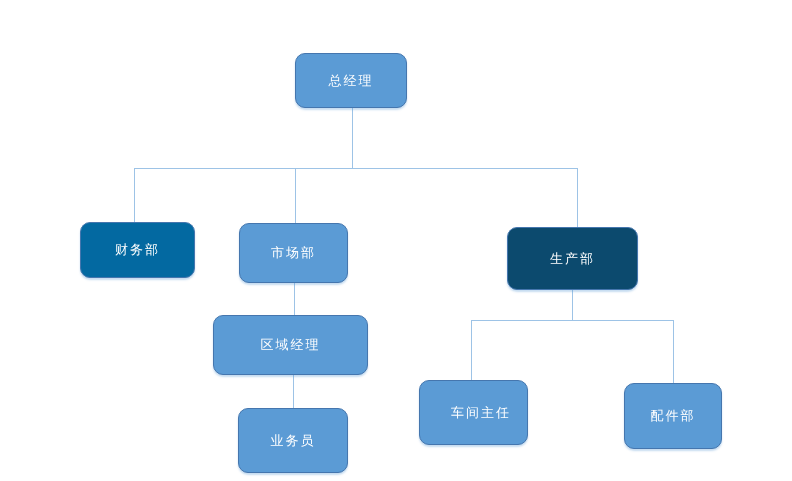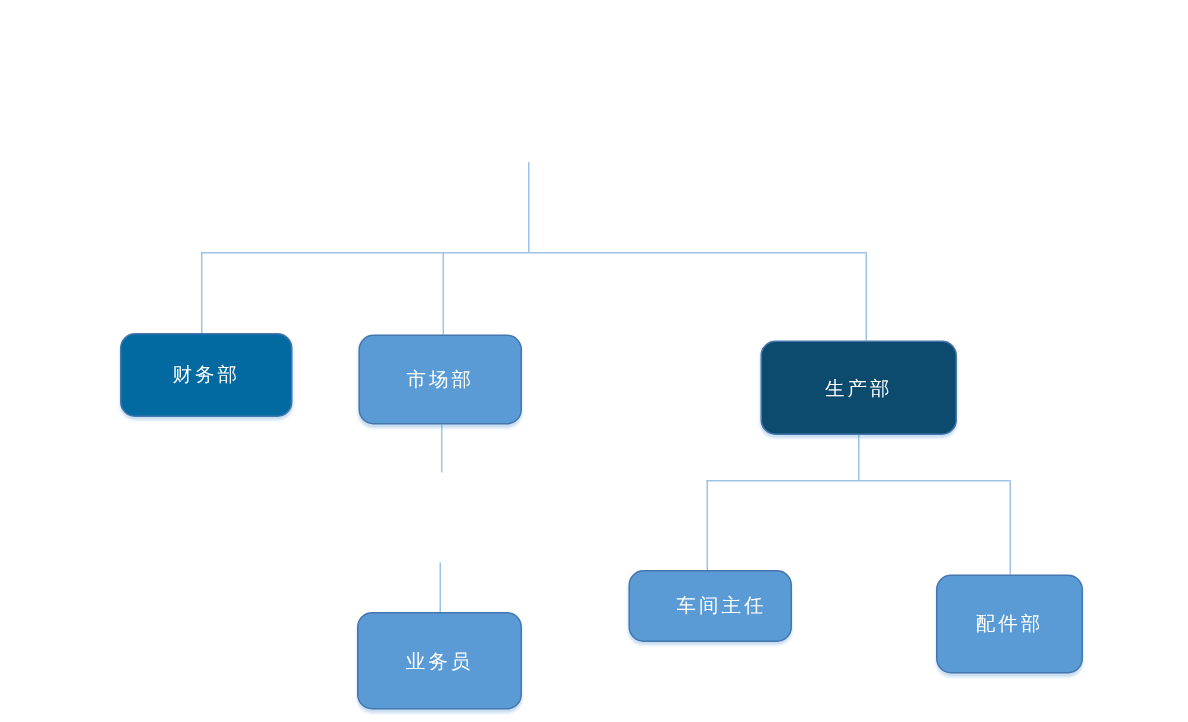--- a/index.html
+++ b/index.html
@@ -42,31 +42,37 @@
     <div class="connector h" style="top: 168px; left: 134px; width: 443px; background: rgb(157, 195, 230);"></div>
     <div class="connector v" style="left: 134px; top: 168px; height: 54px; background: rgb(157, 195, 230);"></div>
     <div class="connector v" style="left: 295px; top: 168px; height: 55px; background: rgb(157, 195, 230);"></div>
     <div class="connector v" style="left: 577px; top: 168px; height: 59px; background: rgb(157, 195, 230);"></div>
     <div class="connector v" style="left: 294px; top: 283px; height: 32px; background: rgb(157, 195, 230);"></div>
     <div class="connector v" style="left: 293px; top: 375px; height: 33px; background: rgb(157, 195, 230);"></div>
     <div class="connector v" style="left: 572px; top: 290px; height: 30px; background: rgb(157, 195, 230);"></div>
     <div class="connector h" style="top: 320px; left: 471px; width: 202px; background: rgb(157, 195, 230);"></div>
     <div class="connector v" style="left: 471px; top: 320px; height: 60px; background: rgb(157, 195, 230);"></div>
     <div class="connector v" style="left: 673px; top: 320px; height: 63px; background: rgb(157, 195, 230);"></div>
+    <div class="node" style="left: 295px; top: 53px; width: 112px; height: 55px; background: rgb(91, 155, 213); border-color: rgb(69, 118, 174); color: rgb(255, 255, 255);">
+      <span>总经理</span>
+    </div>
     <div class="node" style="left: 80px; top: 222px; width: 115px; height: 56px; background: #0369a1; border-color: rgb(69, 118, 174); color: rgb(255, 255, 255);">
       <span>财务部</span>
     </div>
     <div class="node" style="left: 239px; top: 223px; width: 109px; height: 60px; background: rgb(91, 155, 213); border-color: rgb(69, 118, 174); color: rgb(255, 255, 255);">
       <span>市场部</span>
     </div>
     <div class="node" style="left: 507px; top: 227px; width: 131px; height: 63px; background: #0c4a6e; border-color: rgb(69, 118, 174); color: rgb(255, 255, 255);">
       <span>生产部</span>
     </div>
+    <div class="node" style="left: 213px; top: 315px; width: 155px; height: 60px; background: rgb(91, 155, 213); border-color: rgb(69, 118, 174); color: rgb(255, 255, 255);">
+      <span>区域经理</span>
+    </div>
     <div class="node" style="left: 238px; top: 408px; width: 110px; height: 65px; background: rgb(91, 155, 213); border-color: rgb(69, 118, 174); color: rgb(255, 255, 255);">
       <span>业务员</span>
     </div>
-    <div class="node" style="left: 419px; top: 380px; width: 109px; height: 48px; background: rgb(91, 155, 213); border-color: rgb(69, 118, 174); color: rgb(255, 255, 255); padding-left: 15px;">
+    <div class="node" style="left: 419px; top: 380px; width: 109px; height: 65px; background: rgb(91, 155, 213); border-color: rgb(69, 118, 174); color: rgb(255, 255, 255); padding-left: 15px;">
       <span>车间主任</span>
     </div>
     <div class="node" style="left: 624px; top: 383px; width: 98px; height: 66px; background: rgb(91, 155, 213); border-color: rgb(69, 118, 174); color: rgb(255, 255, 255); justify-content: center;">
       <span>配件部</span>
     </div>
   </div>
 
 </body></html>

